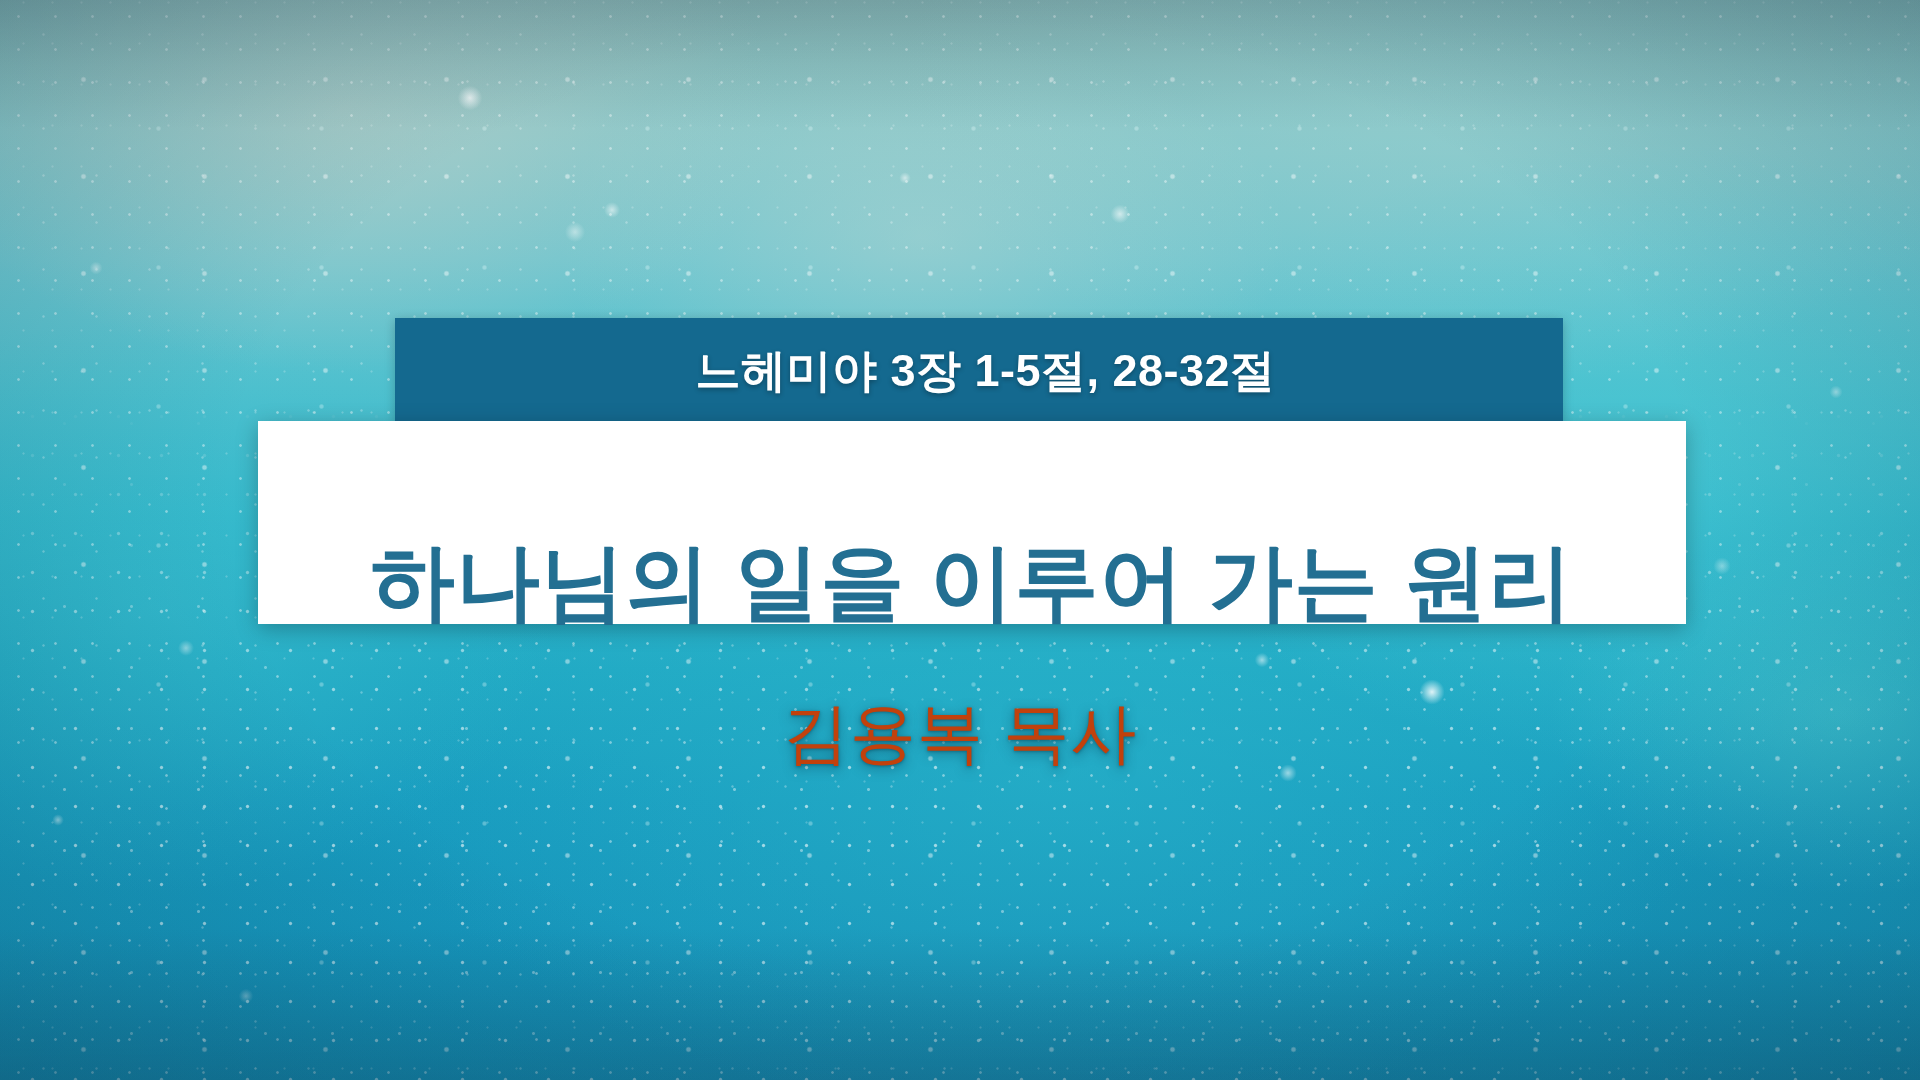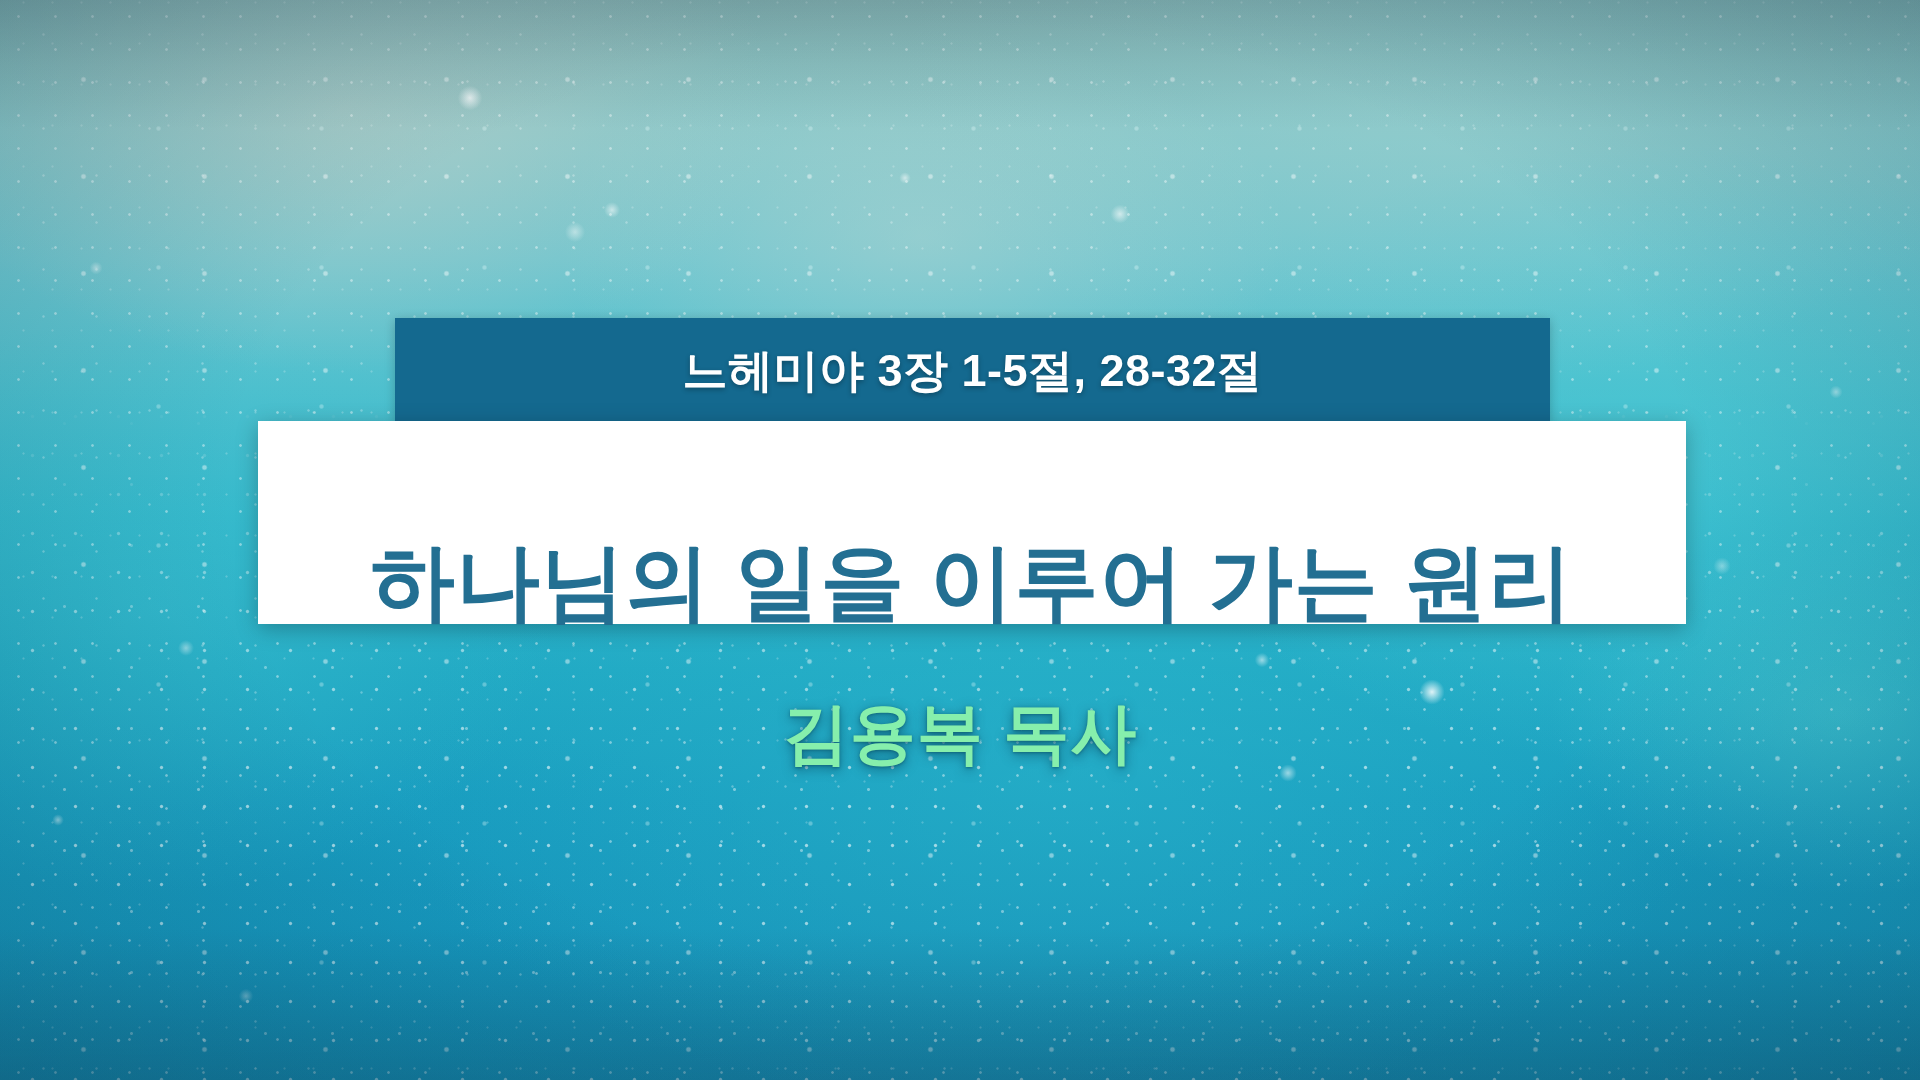--- a/index.html
+++ b/index.html
@@ -106,20 +106,21 @@
     position: absolute;
     left: 395px;
     top: 318px;
     width: 1155px;
     height: 104px;
     background: #14698f;
     box-shadow: 0 2px 10px rgba(0,0,0,0.22);
     display: flex;
     align-items: center;
     justify-content: center;
+    padding-left: 13px;
   }
   .scripture-banner-text {
     color: #ffffff;
     font-size: 45px;
     font-weight: 700;
     letter-spacing: 0.5px;
     line-height: 1;
     white-space: nowrap;
     text-shadow: 0 2px 5px rgba(0,0,0,0.30);
   }
@@ -146,23 +147,23 @@
   }
 
   .speaker {
     position: absolute;
     left: 0;
     right: 0;
     top: 700px;
     text-align: center;
   }
   .speaker-text {
-    color: #86efac;
+    color: #c2410c;
     font-size: 66px;
-    font-weight: 700;
+    font-weight: 400;
     letter-spacing: 1px;
     line-height: 1;
     text-shadow: 0 3px 12px rgba(5,55,75,0.55), 0 1px 3px rgba(5,55,75,0.45);
   }
 </style>
 </head>
 <body>
 
 <div id="stage">
 

